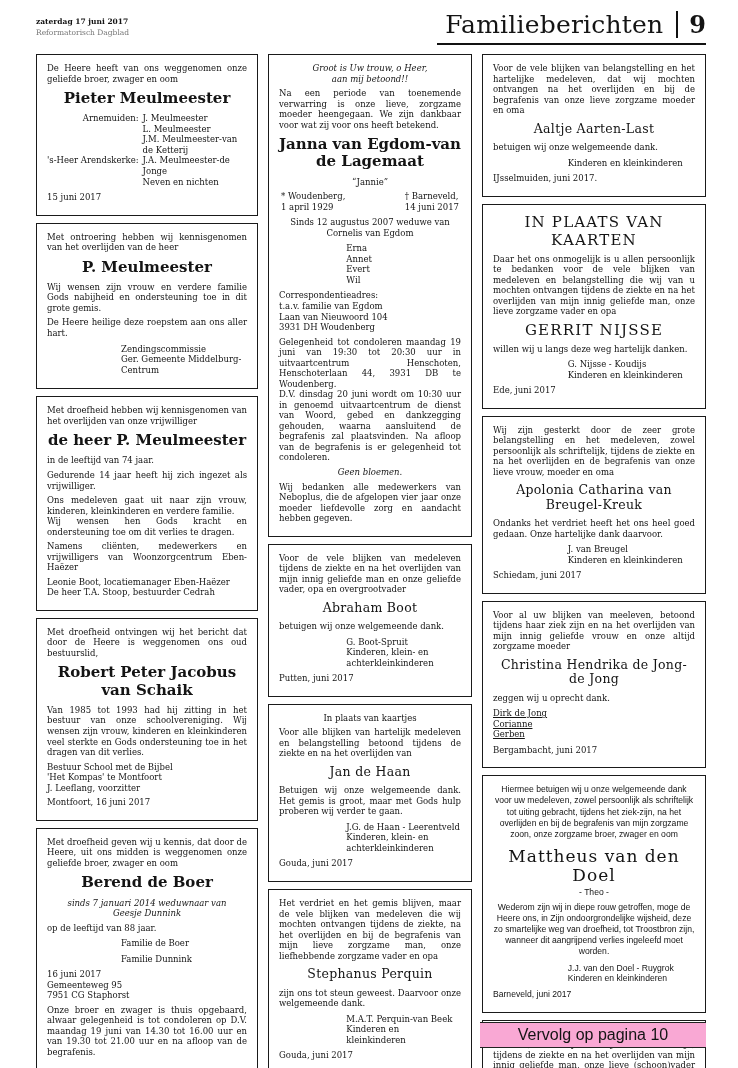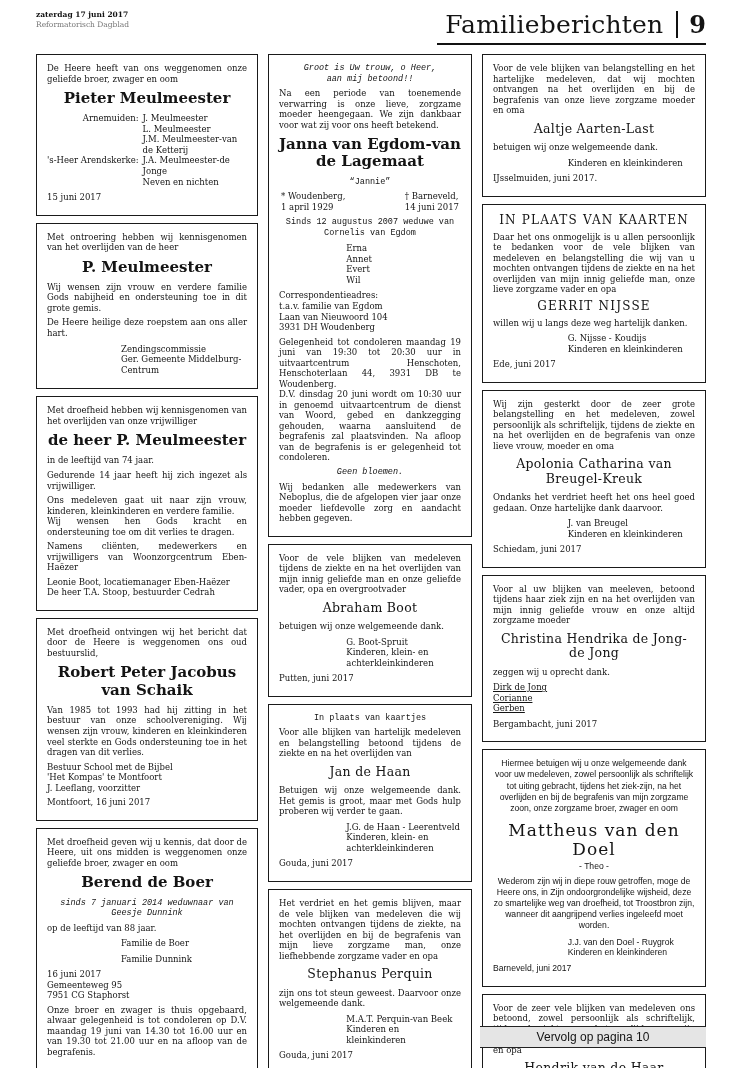--- a/index.html
+++ b/index.html
@@ -1,59 +1,59 @@
 <!DOCTYPE html>
 <html><head>
 <meta charset="utf-8">
 <style>
   html,body{margin:0;padding:0;background:#f2f2f0;}
   .page{position:relative;width:738px;height:1068px;background:#fff;box-sizing:border-box;
         padding:10px 32px 0 36px;font-family:"DejaVu Serif",serif;color:#141414;overflow:hidden;}
   
-  .masthead{display:flex;justify-content:space-between;align-items:flex-start;margin-bottom:9px;}
+  .masthead{display:flex;justify-content:space-between;align-items:center;margin-bottom:9px;}
   .mh-left{font-size:7.5px;line-height:1.35;}
   .mh-date{font-weight:bold;}
   .mh-paper{color:#777;}
   .mh-right{display:flex;align-items:center;border-bottom:2px solid #111;padding:0 0 4px 8px;}
   .mh-title{font-size:25px;letter-spacing:.2px;}
   .vbar{width:2px;height:27px;background:#111;margin:0 11px 0 13px;}
   .mh-page{font-size:24px;font-weight:bold;}
   
   .columns{display:flex;gap:10px;align-items:flex-start;}
   .col{display:flex;flex-direction:column;}
   .col-0{width:222px;}
   .col-1{width:204px;}
   .col-2{width:224px;}
   .notice{border:1.5px solid #1a1a1a;padding:8px 10px;margin-bottom:7px;background:#fff;}
   .ln{margin:0 0 4px;font-size:8.5px;line-height:1.24;}
   .just{text-align:justify;}
-  .ctr{text-align:center;font-family:Liberation Mono, monospace;}
+  .ctr{text-align:center;}
   .ital{font-style:italic;}
   .pre{white-space:pre-line;}
-  .caps{text-align:center;letter-spacing:1.2px;font-size:12px;}
+  .caps{text-align:center;letter-spacing:1.2px;font-size:15px;}
   .name-bold{text-align:center;font-weight:bold;font-size:15px;margin:6px 0 6px;line-height:1.15;}
   .name-md{text-align:center;font-size:12.5px;letter-spacing:.3px;margin:6px 0 6px;line-height:1.15;}
   .script-name{text-align:center;font-size:16.5px;letter-spacing:1px;margin:7px 0 2px;line-height:1.1;}
   .sig{white-space:pre-line;margin:5px 0 5px 37%;}
   .sig-ctr{text-align:left;white-space:pre-line;margin:5px 0;text-decoration:underline;}
   .two-col{display:table;margin:2px auto 5px auto;}
   .tc-row{display:table-row;}
   .tc-l{display:table-cell;text-align:right;padding-right:4px;white-space:nowrap;font-size:8.5px;line-height:1.24;}
   .tc-r{display:table-cell;text-align:left;font-size:8.5px;line-height:1.24;}
   .split{display:flex;justify-content:space-between;white-space:pre-line;margin:4px 2px 5px;}
   .split>div{font-size:8.5px;line-height:1.24;}
   
   .notice.sans .ln,.notice.sans .tc-l,.notice.sans .tc-r{font-family:"Liberation Sans",sans-serif;font-size:8.6px;}
   .notice.sans .script-name{font-family:"DejaVu Serif",serif;font-size:17px;}
   .notice.sans .ctr{line-height:1.3;}
   .notice.times .ln{font-family:"Liberation Serif",serif;font-size:9.2px;}
   
   .footer{position:absolute;right:32px;bottom:20px;width:226px;border-top:1.5px solid #222;
           border-bottom:1.5px solid #222;text-align:center;font-family:"Liberation Sans",sans-serif;
-          font-size:12px;padding:3px 0;background:#e5e5e5;}
+          font-size:16px;padding:3px 0;background:#f9a8d4;}
 </style>
 </head>
 <body>
 
 <div class="page">
 
   <div class="masthead">
     <div class="mh-left">
       <div class="mh-date">zaterdag 17 juni 2017</div>
       <div class="mh-paper">Reformatorisch Dagblad</div>

